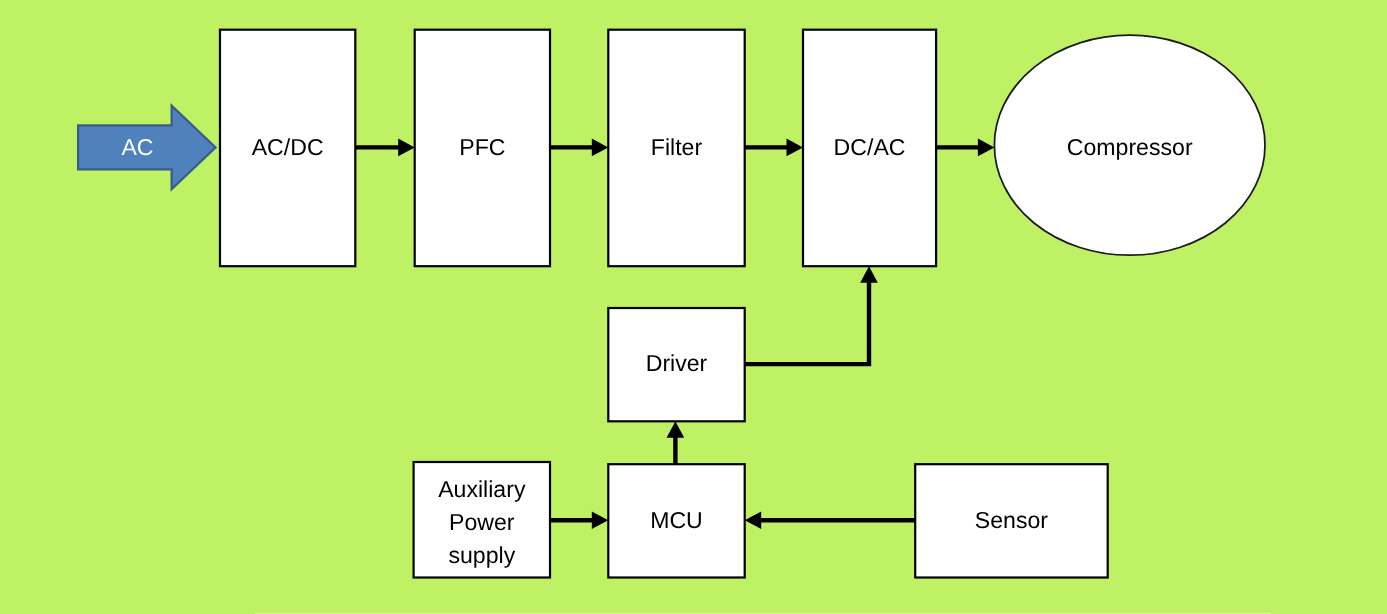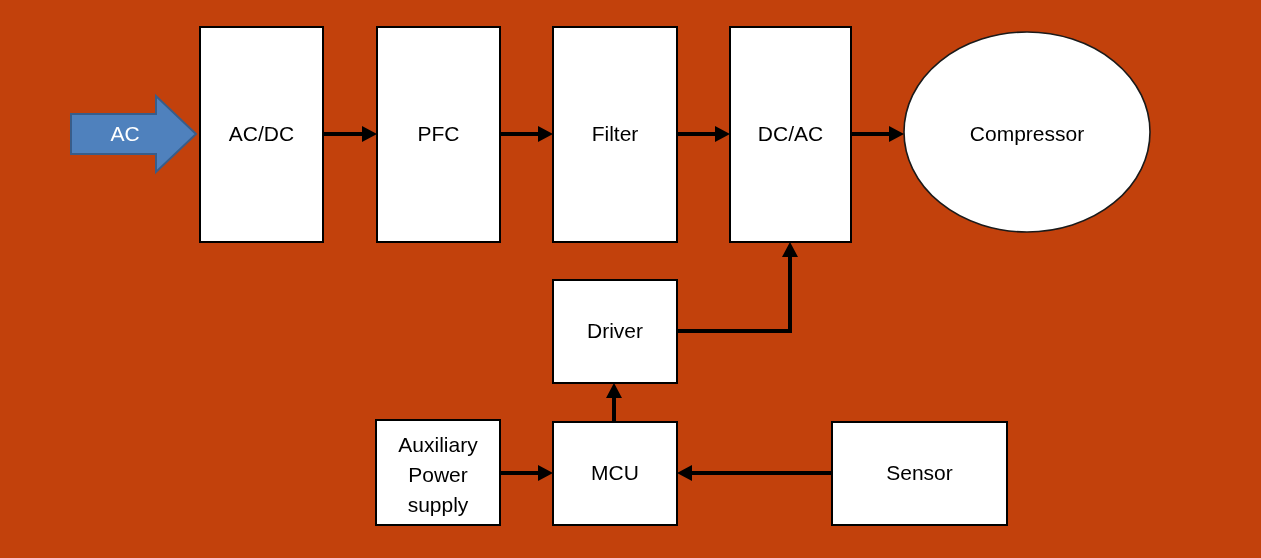--- a/index.html
+++ b/index.html
@@ -8,21 +8,21 @@
     padding: 0;
     background: #ffffff;
   }
   body {
     font-family: "Liberation Sans", sans-serif;
   }
   #diagram-root {
     position: relative;
     width: 1261px;
     height: 558px;
-    background: #c2410c;
+    background: #bef264;
     overflow: hidden;
   }
   #diagram-svg {
     position: absolute;
     left: 0;
     top: 0;
     width: 1261px;
     height: 558px;
     display: block;
   }

